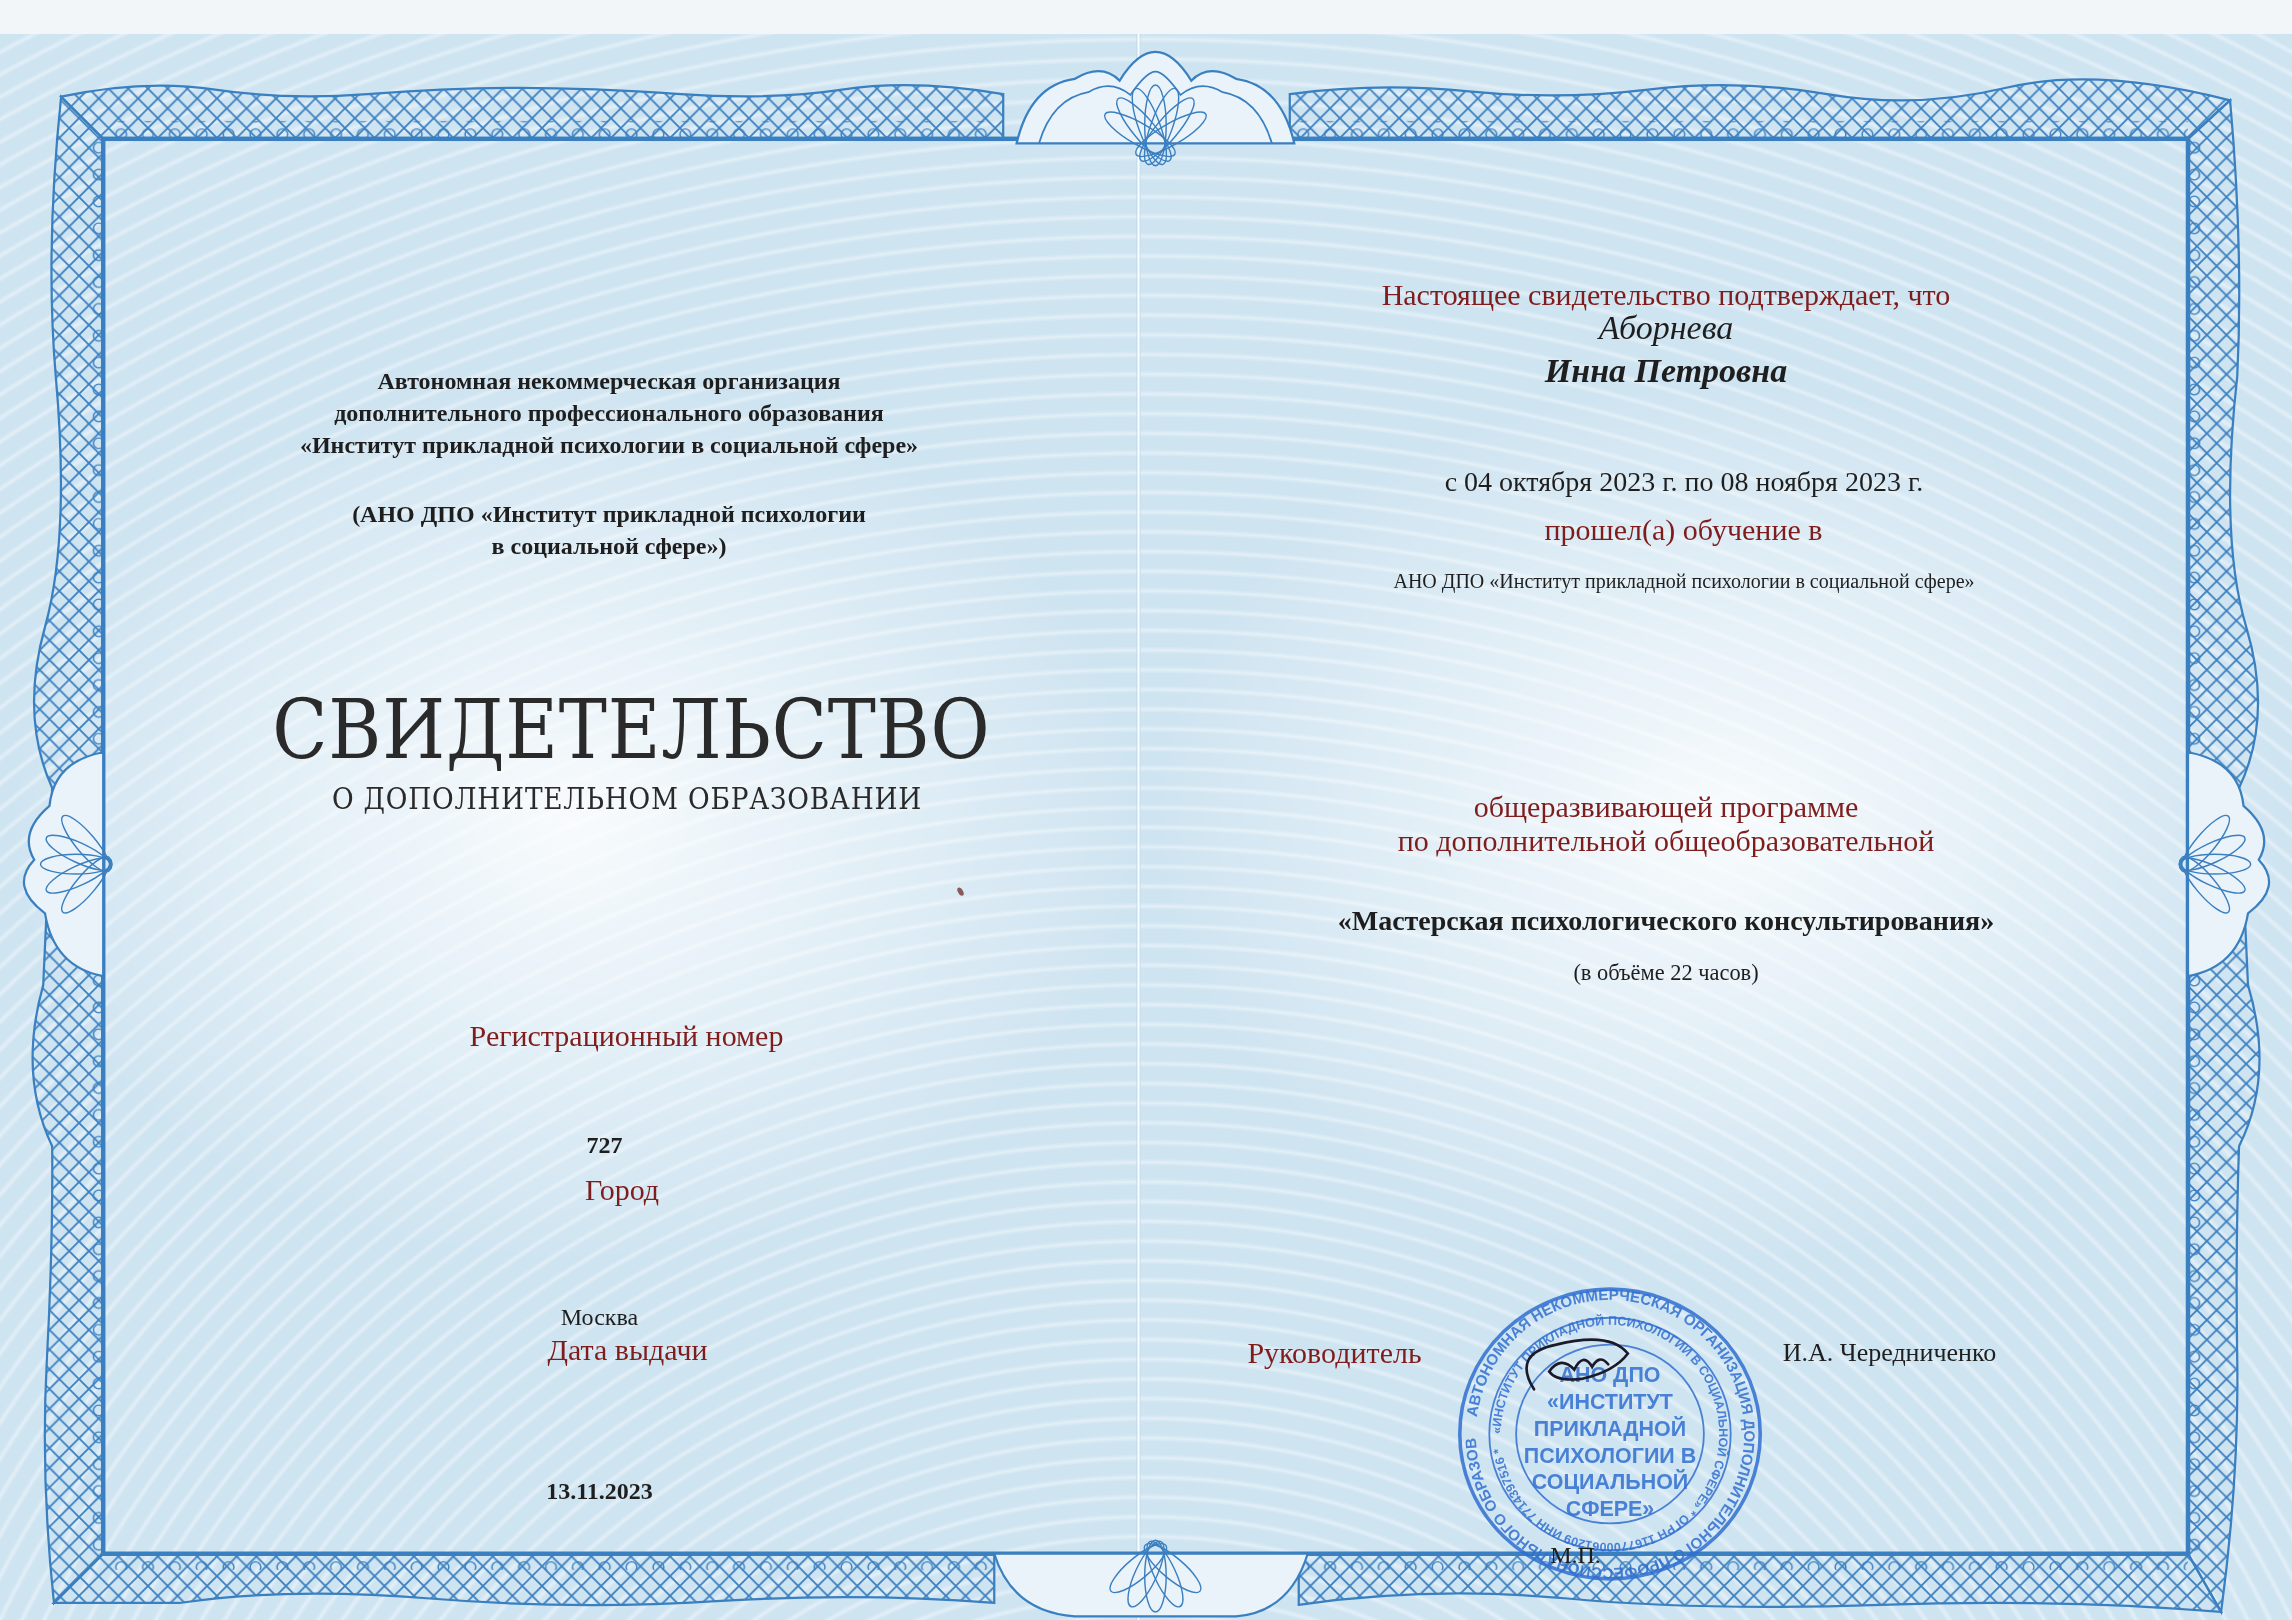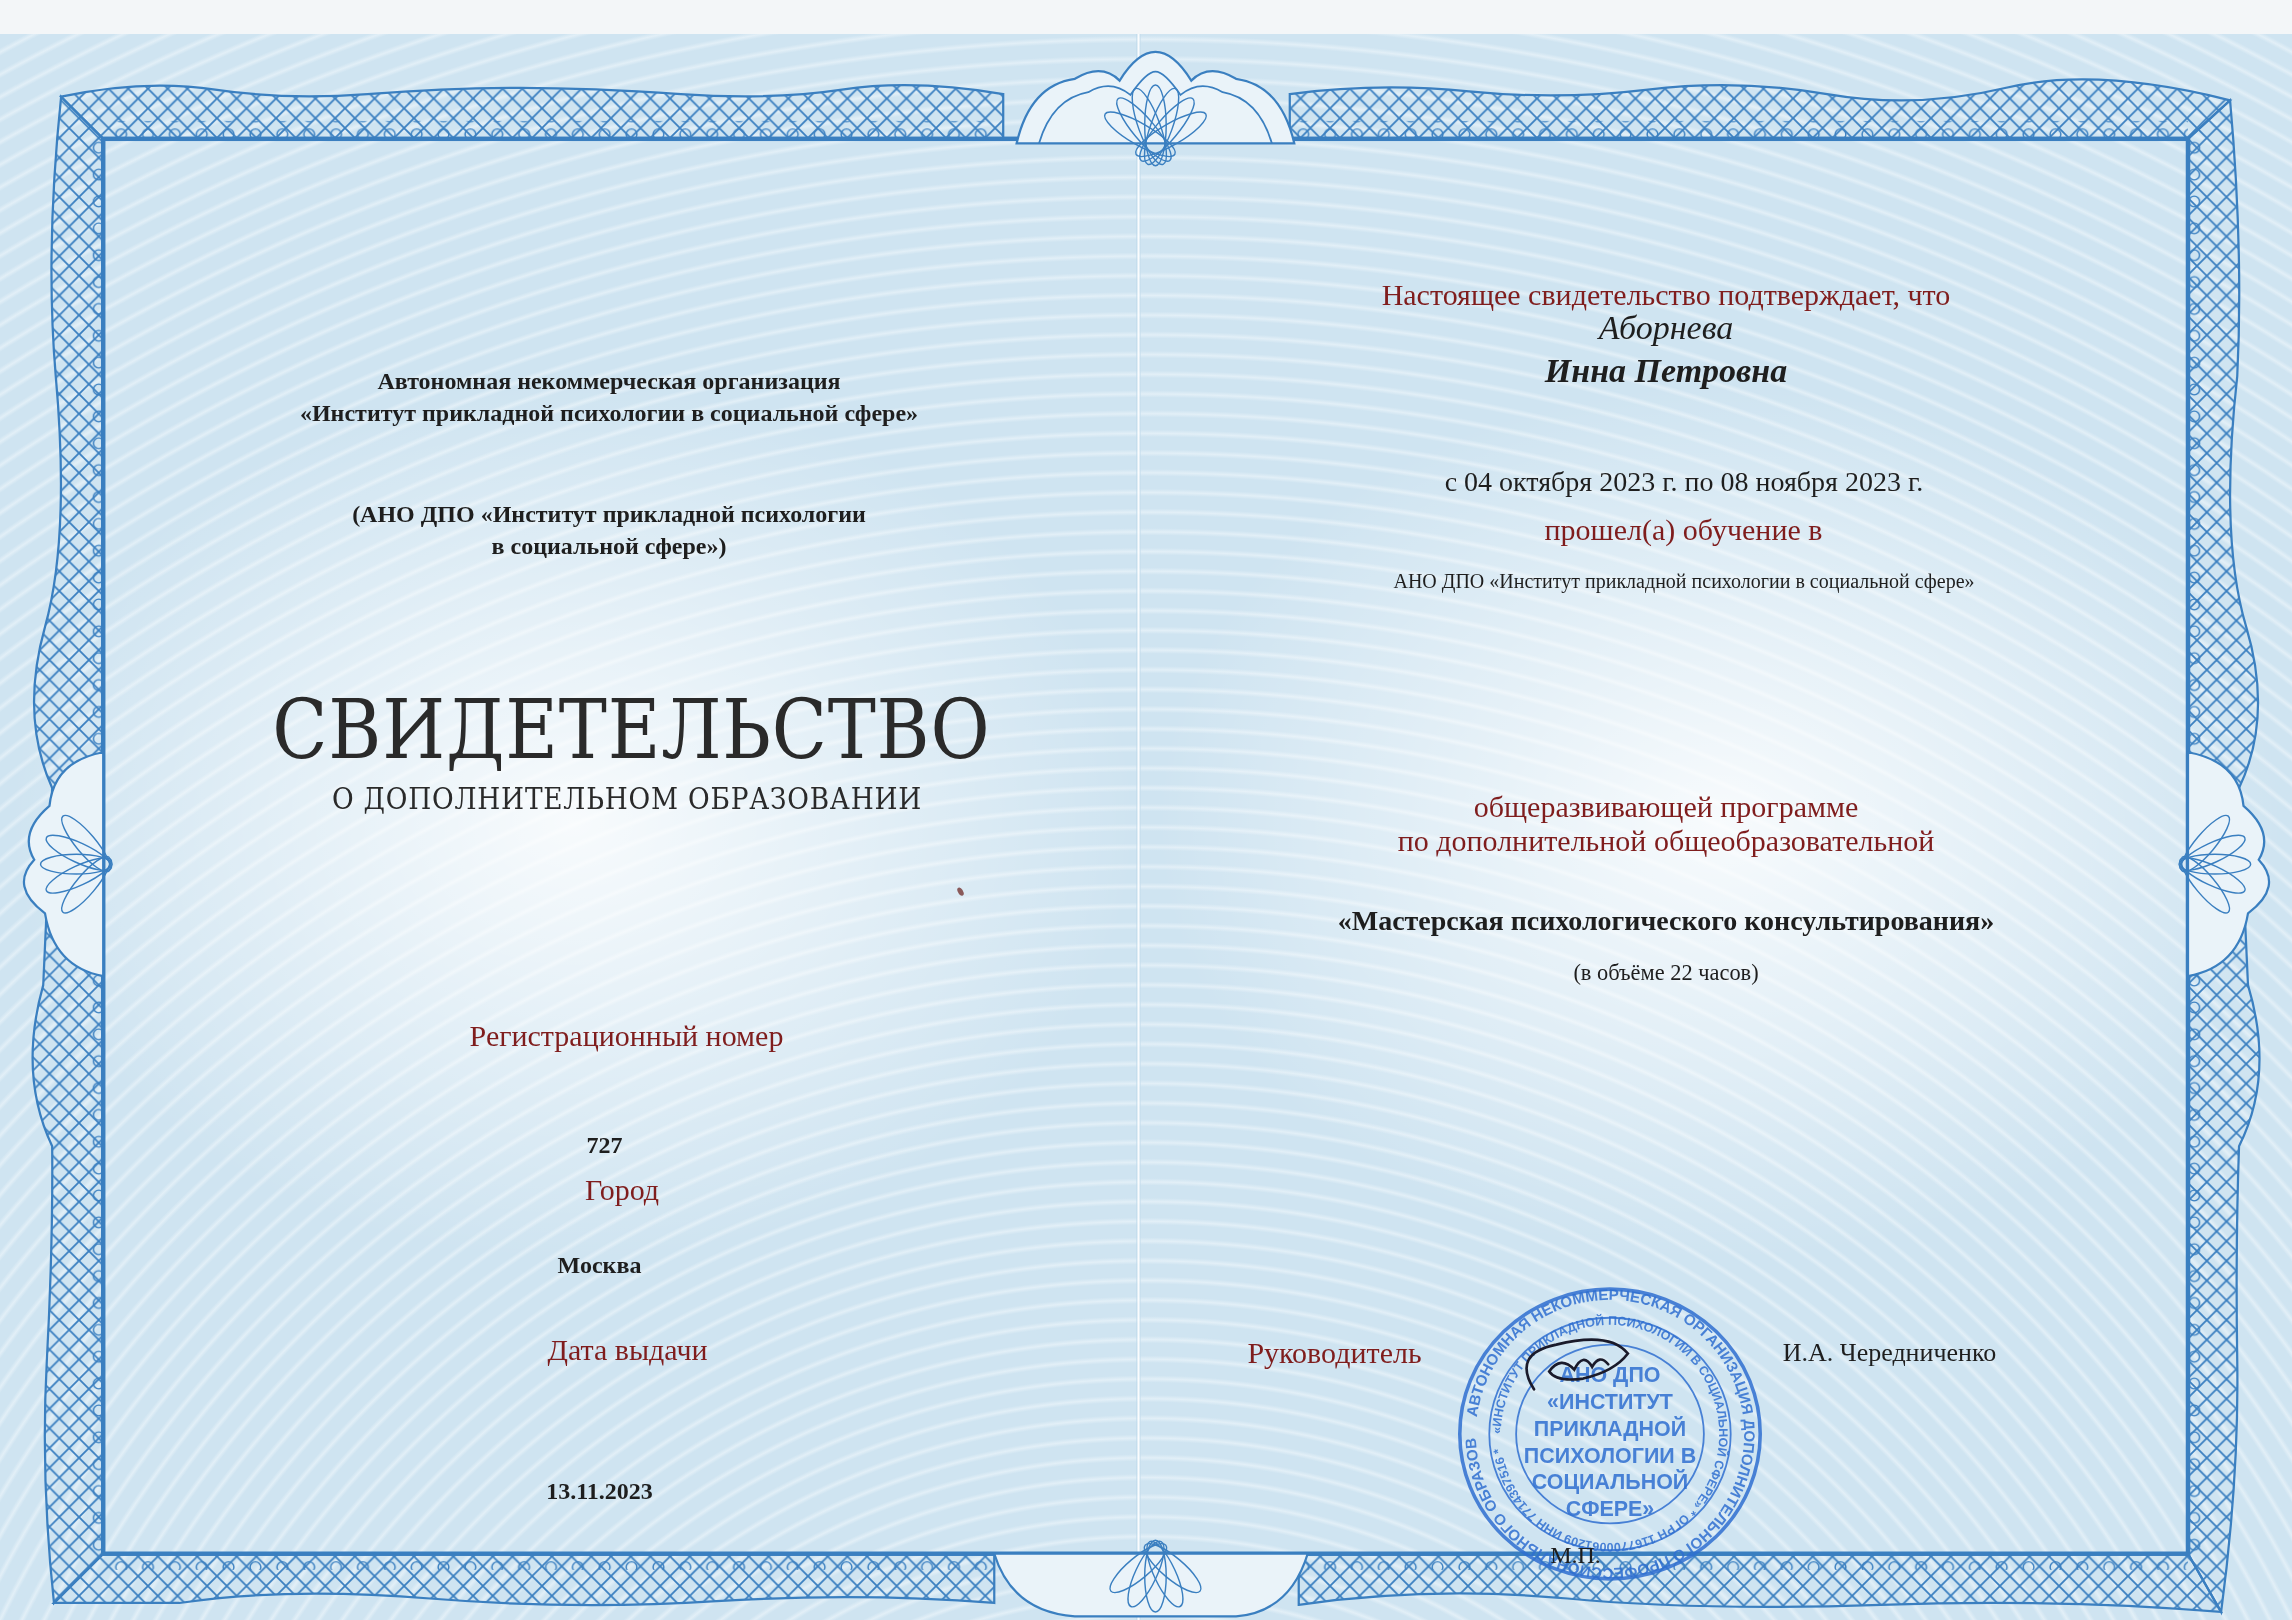--- a/index.html
+++ b/index.html
@@ -27,21 +27,21 @@
   .blue { color: #7f1d1d; }
 
   
   .org-lines { left: 206px; width: 806px; top: 365px; font-size: 24px; line-height: 32px; font-weight: bold; color: #1e1e1e; }
   .org-short { left: 206px; width: 806px; top: 498px; font-size: 24px; line-height: 32px; font-weight: bold; color: #1e1e1e; }
   .cert-title { left: 224px; width: 806px; top: 682px; font-size: 82px; letter-spacing: 0.9px; color: #2a2a2a; font-family: "DejaVu Serif", serif; font-weight: normal; transform: scaleX(0.88); }
   .cert-sub { left: 224px; width: 806px; top: 781px; font-size: 30px; letter-spacing: 0.9px; color: #2a2a2a; font-family: "DejaVu Serif", serif; transform: scaleX(0.88); }
   .reg-label { left: 340px; width: 573px; top: 1019px; font-size: 30px; }
   .reg-number { left: 555px; width: 99px; top: 1132px; font-size: 24px; font-weight: bold; }
   .city-label { left: 528px; width: 188px; top: 1173px; font-size: 30px; }
-  .city-value { left: 519px; width: 161px; top: 1252px; font-size: 24px; font-weight: bold; }
+  .city-value { left: 519px; width: 161px; top: 1304px; font-size: 24px; font-weight: normal; }
   .date-label { left: 484px; width: 287px; top: 1333px; font-size: 30px; }
   .date-value { left: 510px; width: 179px; top: 1478px; font-size: 24px; font-weight: bold; }
 
   
   .confirms { left: 1290px; width: 752px; top: 278px; font-size: 30px; }
   .surname { left: 1469px; width: 394px; top: 309px; font-size: 34px; font-style: italic; font-weight: normal; }
   .given { left: 1469px; width: 394px; top: 352px; font-size: 34px; font-style: italic; font-weight: bold; }
   .period { left: 1290px; width: 788px; top: 466px; font-size: 28px; }
   .passed { left: 1379px; width: 609px; top: 513px; font-size: 30px; }
   .institute { left: 1236px; width: 896px; top: 570px; font-size: 20px; }
@@ -139,20 +139,21 @@
       <ellipse cx="2473" cy="965" rx="40" ry="11" transform="rotate(-25 2443 965)"></ellipse>
       <ellipse cx="2473" cy="965" rx="40" ry="11" transform="rotate(50 2443 965)"></ellipse>
       <ellipse cx="2473" cy="965" rx="40" ry="11" transform="rotate(-50 2443 965)"></ellipse>
     </g>
   </g>
 </svg>
 
 <div>
   <div class="t org-lines">
     <div>Автономная некоммерческая организация</div>
+    <div>дополнительного профессионального образования</div>
     <div>«Институт прикладной психологии в социальной сфере»</div>
   </div>
   <div class="t org-short">
     <div>(АНО ДПО «Институт прикладной психологии</div>
     <div>в социальной сфере»)</div>
   </div>
   <div class="t cert-title">СВИДЕТЕЛЬСТВО</div>
   <div class="t cert-sub">О ДОПОЛНИТЕЛЬНОМ ОБРАЗОВАНИИ</div>
 
   <div class="t blue reg-label">Регистрационный номер</div>

